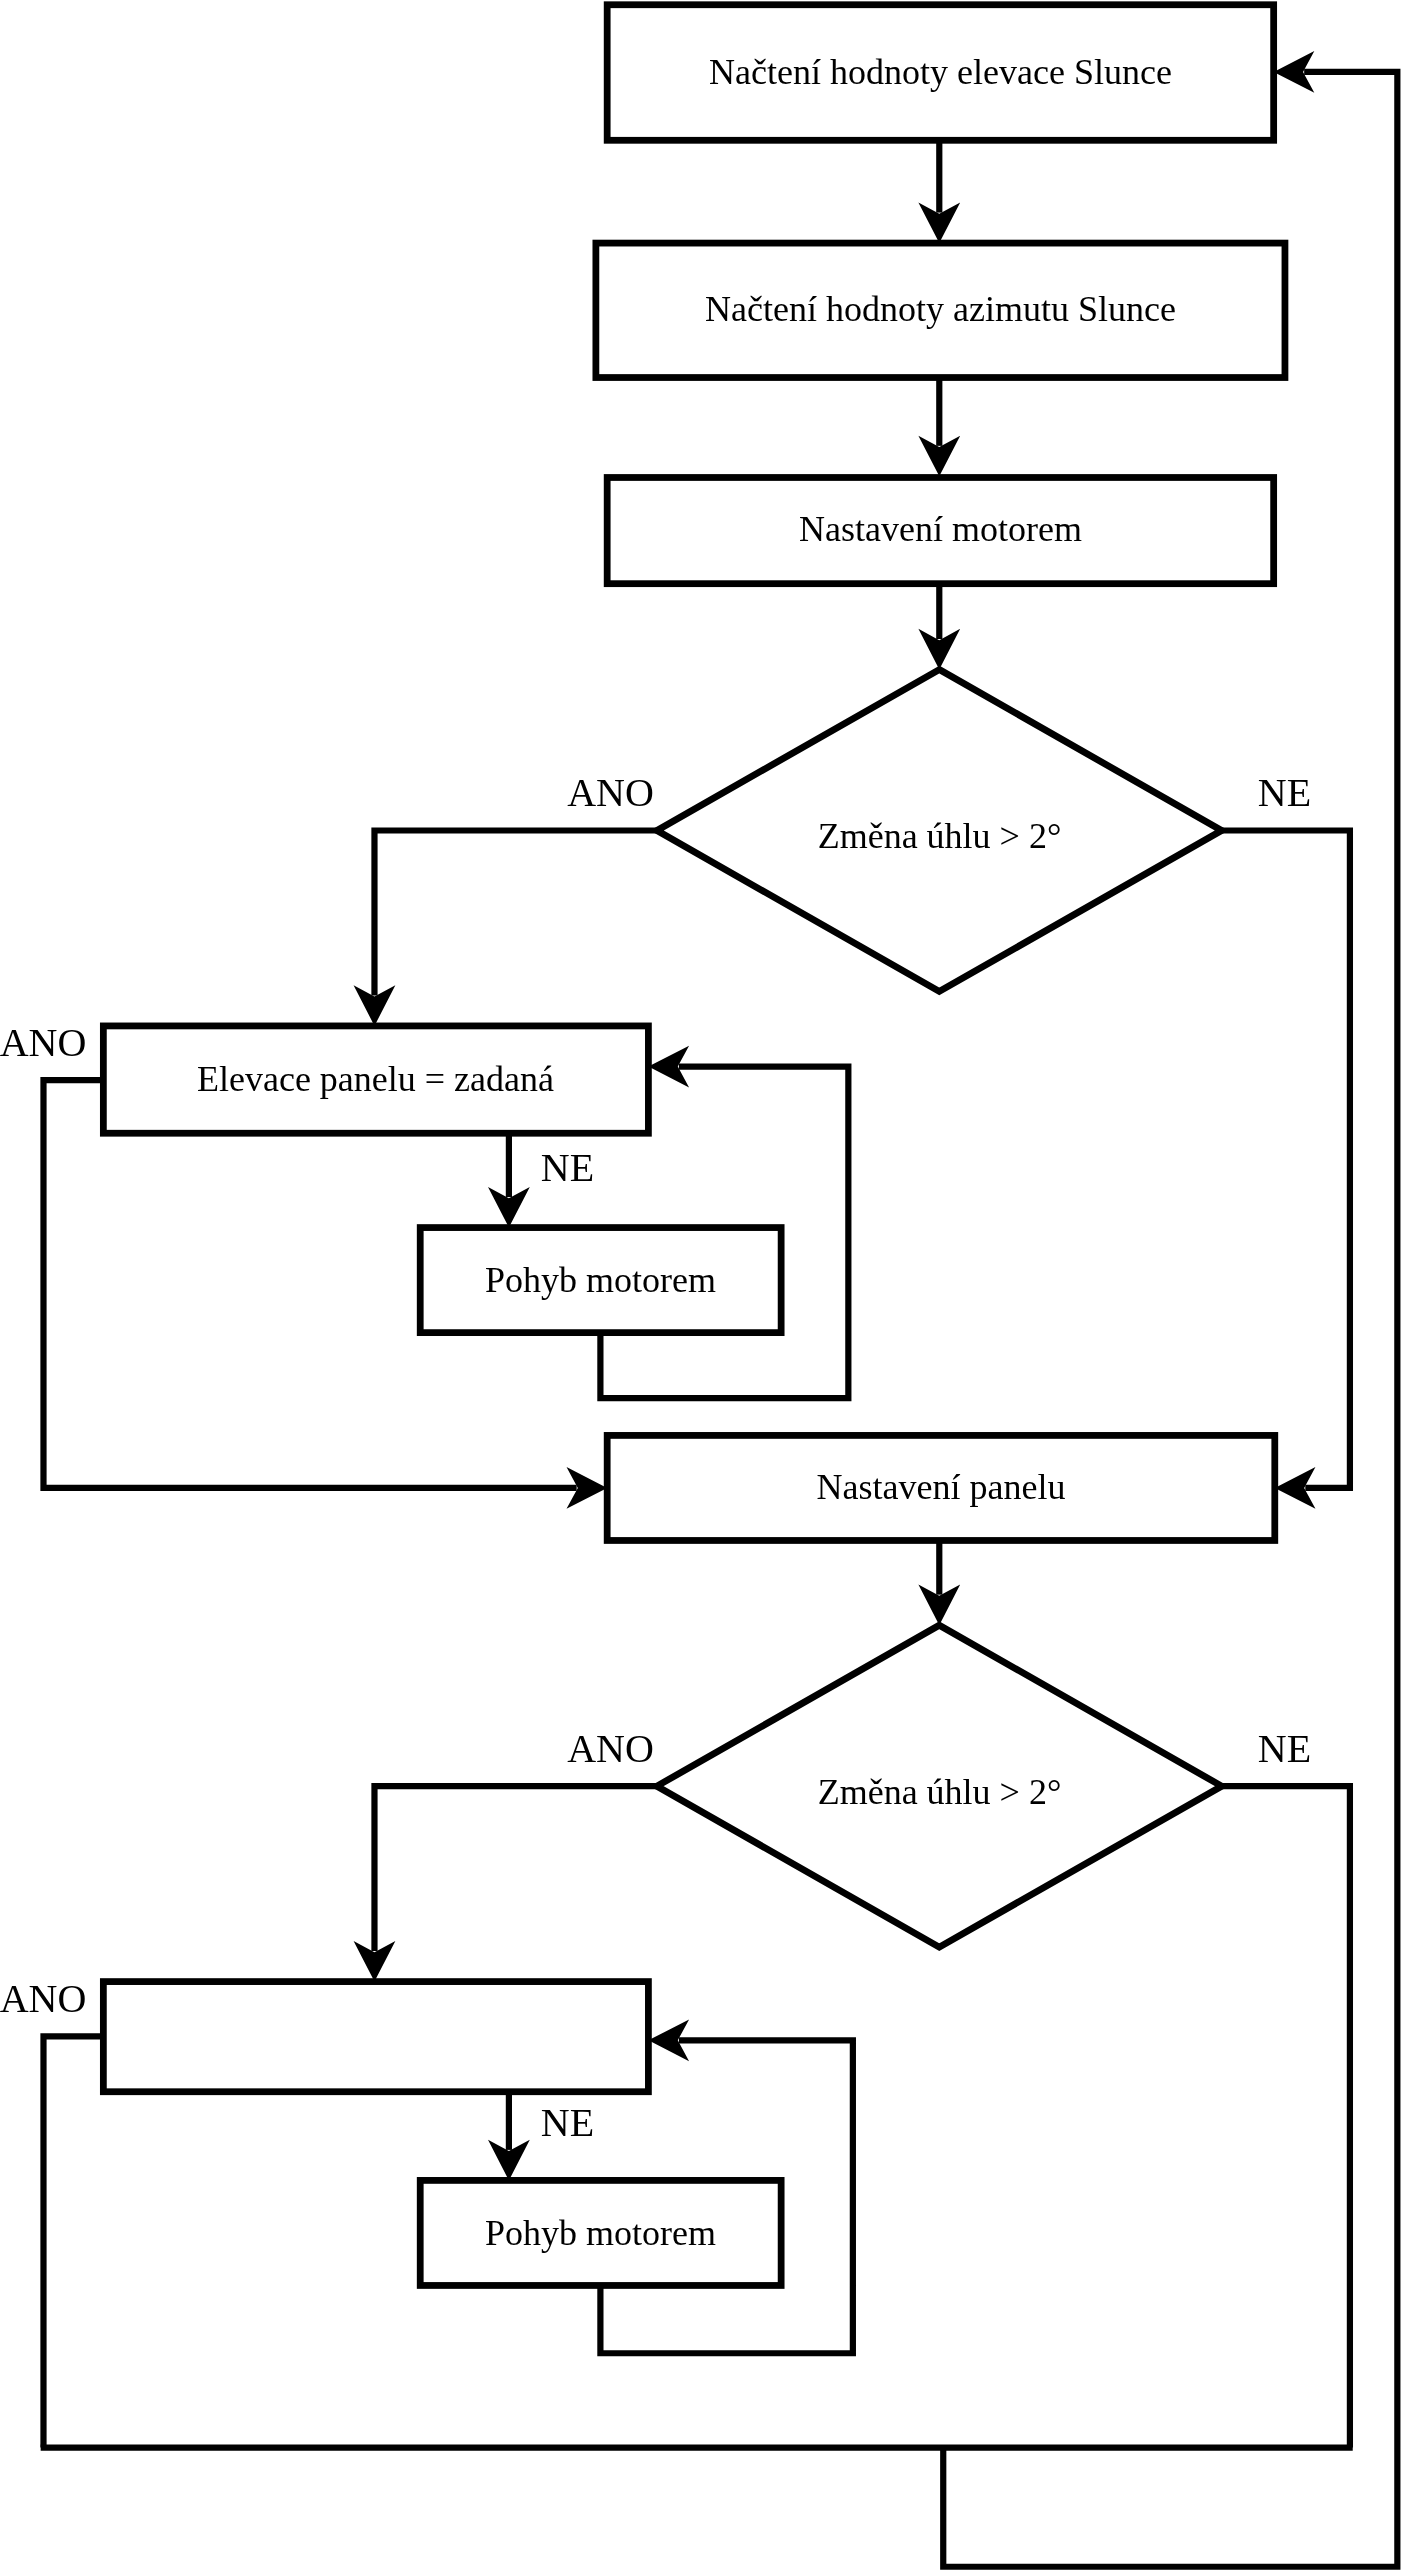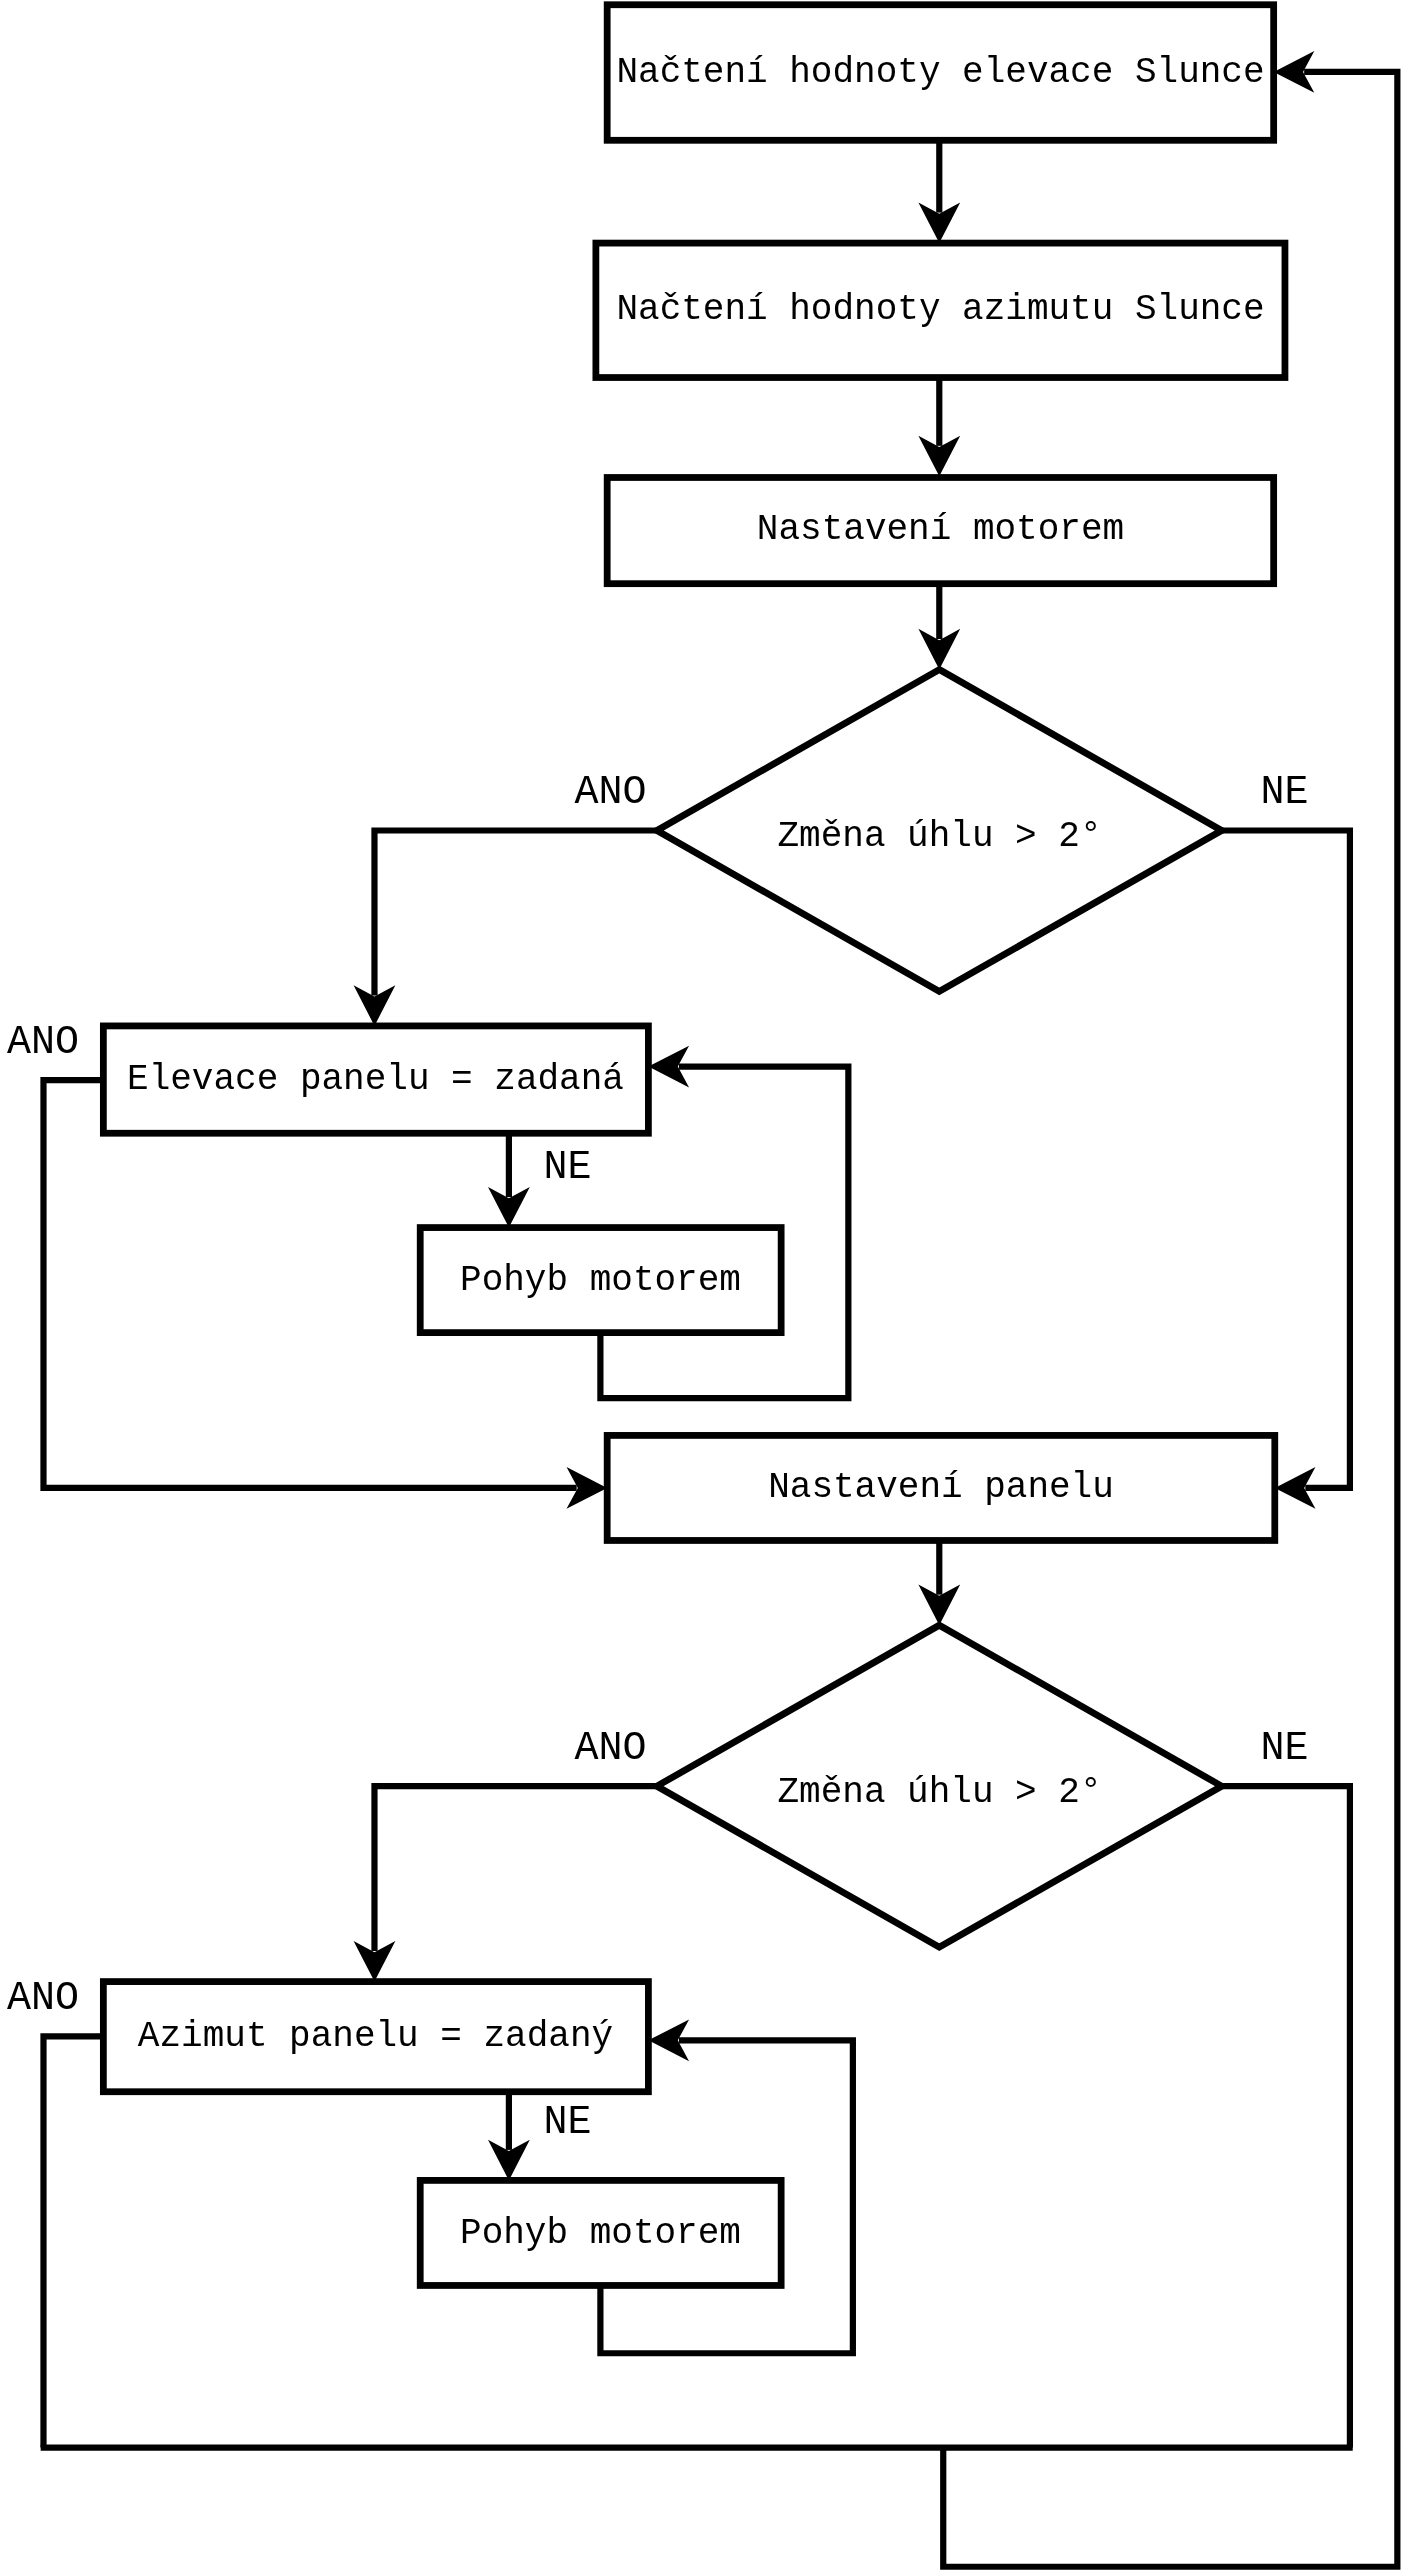--- a/index.html
+++ b/index.html
@@ -6,21 +6,21 @@
     margin: 0;
     padding: 0;
     background: #ffffff;
   }
   #canvas {
     position: relative;
     width: 1226px;
     height: 2576px;
     background: #ffffff;
     color: #000000;
-    font-family: Liberation Mono, monospace;
+    font-family: Liberation Serif, serif;
     padding-left: 40px;
   }
   #shapes {
     position: absolute;
     left: 0;
     top: 0;
   }
   .node-label {
     position: absolute;
     display: flex;
@@ -97,21 +97,20 @@
   </svg>
 
   <div class="node-label" style="left:607px; top:4.5px;    width:667px; height:136px;">Načtení hodnoty elevace Slunce</div>
   <div class="node-label" style="left:596px; top:243px;  width:689px; height:134px;">Načtení hodnoty azimutu Slunce</div>
   <div class="node-label" style="left:607px; top:477px;  width:667px; height:106px;">Nastavení motorem</div>
   <div class="node-label" style="left:657px; top:786px; width:565px; height:102px;">Změna úhlu &gt; 2°</div>
   <div class="node-label" style="left:103px;  top:1026px; width:545px;  height:107px;">Elevace panelu = zadaná</div>
   <div class="node-label" style="left:420px;  top:1228px; width:361px;  height:105px;">Pohyb motorem</div>
   <div class="node-label" style="left:607px; top:1435px; width:668px; height:105px;">Nastavení panelu</div>
   <div class="node-label" style="left:657px; top:1742px; width:565px; height:102px;">Změna úhlu &gt; 2°</div>
-  <div class="node-label" style="left:103px;  top:1982px; width:545px;  height:110px;">Azimut panelu = zadaný</div>
   <div class="node-label" style="left:420px;  top:2181px; width:361px;  height:105px;">Pohyb motorem</div>
 
   <div class="edge-label" style="left:526px;  top:765px; width:169px; height:54px;">ANO</div>
   <div class="edge-label" style="left:1200px; top:765px; width:169px; height:54px;">NE</div>
   <div class="edge-label" style="left:0px;    top:1015px; width:86px; height:54px;">ANO</div>
   <div class="edge-label" style="left:483px;  top:1140px; width:169px; height:54px;">NE</div>
   <div class="edge-label" style="left:526px;  top:1721px; width:169px; height:54px;">ANO</div>
   <div class="edge-label" style="left:1200px; top:1721px; width:169px; height:54px;">NE</div>
   <div class="edge-label" style="left:0px;    top:1971px; width:86px; height:54px;">ANO</div>
   <div class="edge-label" style="left:483px;  top:2095px; width:169px; height:54px;">NE</div>

